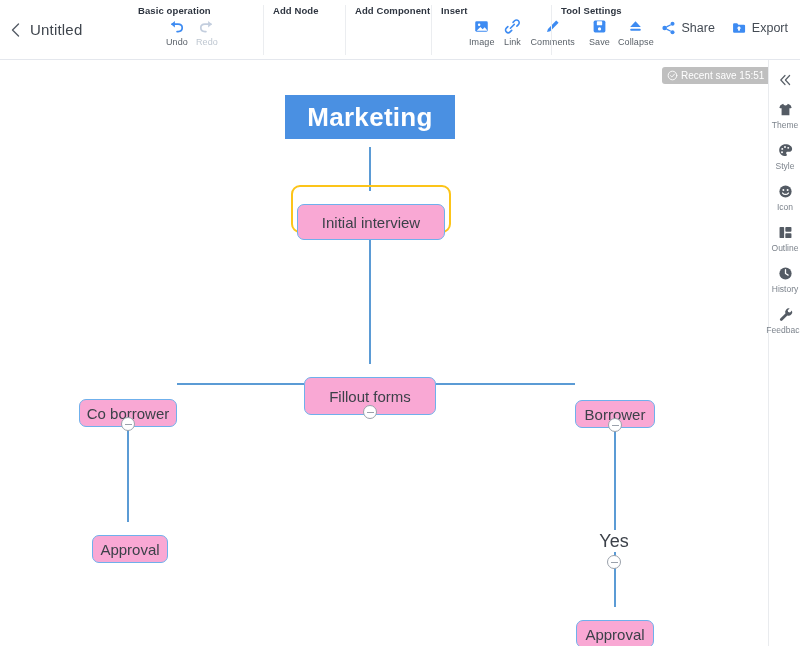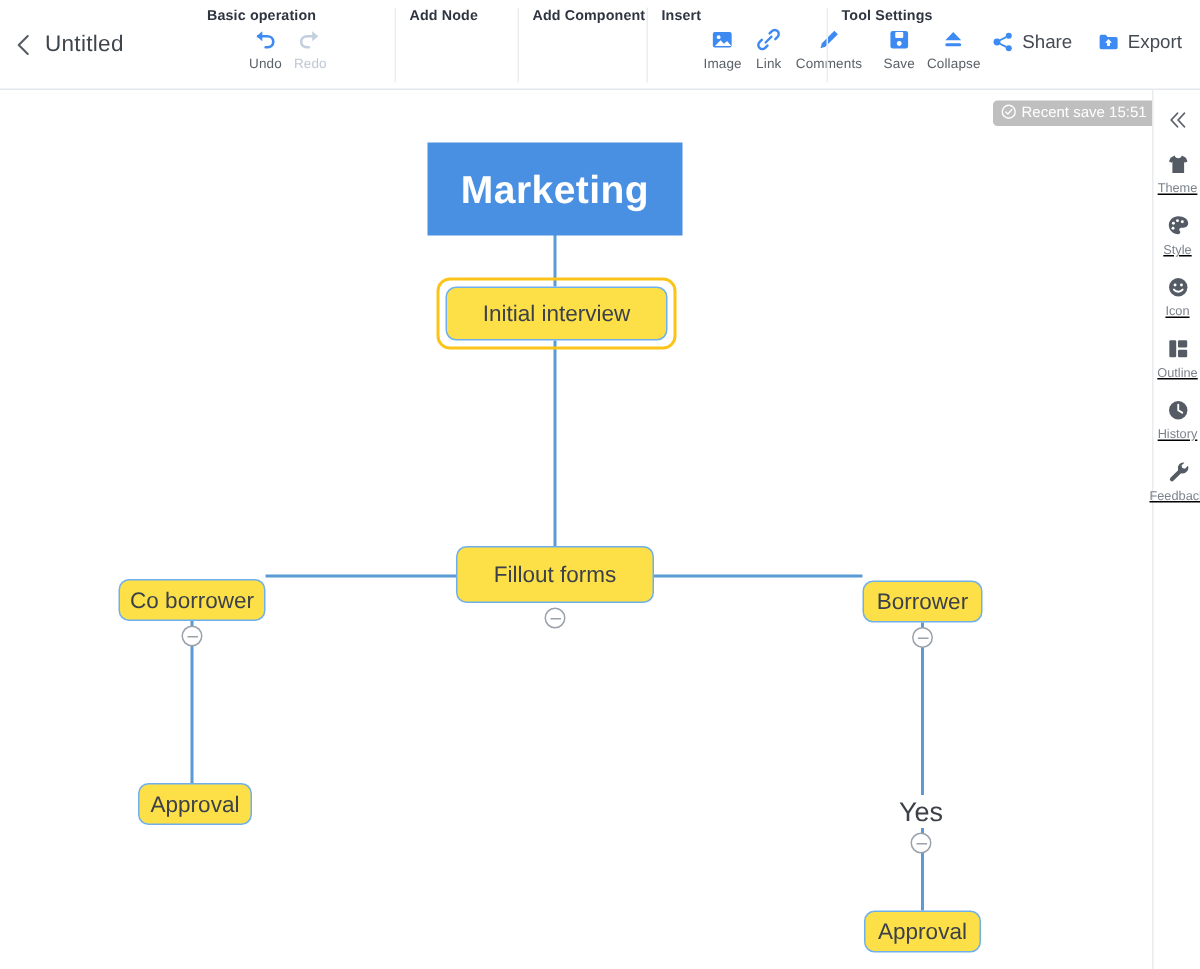--- a/index.html
+++ b/index.html
@@ -87,23 +87,24 @@
     display: flex; align-items: center; justify-content: center;
     white-space: nowrap;
     cursor: pointer;
   }
   .node-root {
     background: #4a90e2; color: #ffffff;
     font-size: 26px; font-weight: bold;
     letter-spacing: .3px;
   }
   .node-box {
-    background: #fde047; color: #3c4149;
+    background: #f9a8d4; color: #3c4149;
     border: 1.5px solid #6fb0ec; border-radius: 7px;
     font-size: 15px;
+    margin-top: 13px;
   }
   .node-plain { background: transparent; color: #3c4149; font-size: 18px; }
 
   .sel-ring {
     position: absolute;
     border: 2px solid #fcc419; border-radius: 9px;
     pointer-events: none;
   }
 
   .collapse-btn {
@@ -128,21 +129,20 @@
   }
   #collapse-panel {
     position: absolute; top: 8px; left: 0; width: 32px; height: 24px;
     display: flex; align-items: center; justify-content: center;
     color: #5a6169; cursor: pointer;
   }
   .side-item {
     position: absolute; left: 0; width: 32px;
     display: flex; flex-direction: column; align-items: center;
     cursor: pointer;
-    text-decoration: underline;
   }
   .side-icon { height: 18px; display: flex; align-items: center; justify-content: center; color: #545b64; }
   .side-label { font-size: 8.5px; color: #7c838c; margin-top: 2px; white-space: nowrap; }
 </style>
 </head>
 <body>
 
 <div id="app">
 
   <div id="header">
@@ -281,21 +281,21 @@
     <div id="connector-layer">
         <div class="conn v" style="background: rgb(91, 155, 213); left: 369px; top: 87px; height: 44px;"></div>
         <div class="conn v" style="background: rgb(91, 155, 213); left: 369px; top: 167px; height: 137px;"></div>
         <div class="conn h" style="background: rgb(91, 155, 213); left: 177px; top: 323px; width: 127px;"></div>
         <div class="conn h" style="background: rgb(91, 155, 213); left: 436px; top: 323px; width: 139px;"></div>
         <div class="conn v" style="background: rgb(91, 155, 213); left: 127px; top: 354px; height: 108px;"></div>
         <div class="conn v" style="background: rgb(91, 155, 213); left: 614px; top: 355px; height: 115px;"></div>
         <div class="conn v" style="background: rgb(91, 155, 213); left: 614px; top: 492px; height: 55px;"></div>
       </div>
     <div id="node-layer">
-        <div class="node node-root" style="left: 285px; top: 35px; width: 170px; height: 62px; background: rgb(74, 144, 226);">Marketing</div>
+        <div class="node node-root" style="left: 285px; top: 35px; width: 170px; height: 44px; background: rgb(74, 144, 226);">Marketing</div>
         <div class="sel-ring" style="border-color: rgb(252, 196, 25); left: 291px; top: 125px; width: 160px; height: 48px;"></div>
         <div class="node node-box" style="left: 297px; top: 131px; width: 148px; height: 36px; border-color: rgb(111, 176, 236);">Initial interview</div>
         <div class="node node-box" style="left: 304px; top: 304px; width: 132px; height: 38px; border-color: rgb(111, 176, 236);">Fillout forms</div>
         <div class="collapse-btn" style="left: 363px; top: 345px;">
           <i></i>
         </div>
         <div class="node node-box" style="left: 79px; top: 326px; width: 98px; height: 28px; border-color: rgb(111, 176, 236);">Co borrower</div>
         <div class="collapse-btn" style="left: 121px; top: 357px;">
           <i></i>
         </div>

